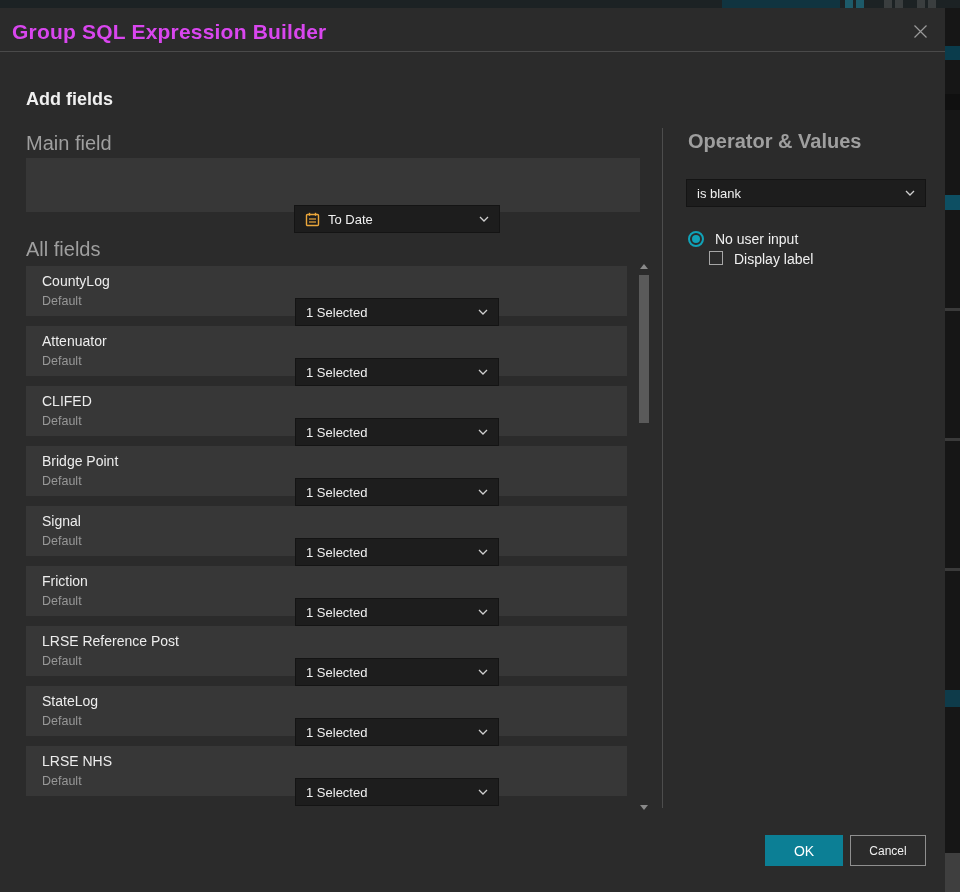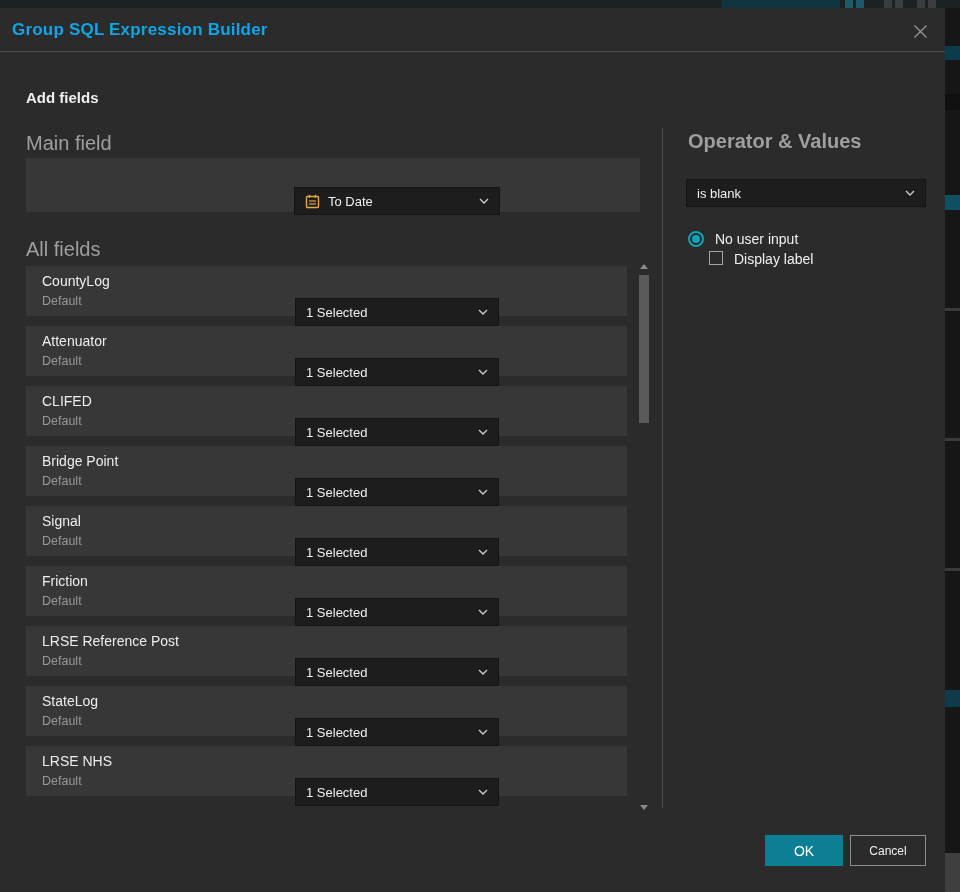--- a/index.html
+++ b/index.html
@@ -37,52 +37,52 @@
   .dialog {
     position:absolute; left:0; top:8px; width:945px; height:884px;
     background:#2b2b2b;
   }
   .dialog-header {
     position:absolute; top:0; left:0; width:100%; height:44px;
     border-bottom:1px solid #4a4a4a;
   }
   .dialog-title {
     position:absolute; left:12px; top:12px;
-    font-size:17px; font-weight:700; color:#0ea5e9; letter-spacing:.2px;
+    font-size:21px; font-weight:700; color:#d946ef; letter-spacing:.2px;
   }
   .close-btn {
     position:absolute; right:12px; top:10px; width:26px; height:26px;
     display:flex; align-items:center; justify-content:center; cursor:pointer;
     background:transparent; border:none;
   }
 
   .section-heading {
     position:absolute; left:26px; top:81px;
-    font-size:15px; font-weight:700; color:#f0f0f0;
+    font-size:18px; font-weight:700; color:#f0f0f0;
   }
   .group-label { font-size:20px; color:#9f9f9f; position:absolute; }
   .main-field-label { left:26px; top:124px; }
   .all-fields-label { left:26px; top:230px; }
   .op-heading { left:688px; top:122px; font-weight:700; }
 
   .main-field-bar {
     position:absolute; left:26px; top:150px; width:614px; height:54px;
     background:#373737;
   }
 
   .dropdown {
     background:#1d1d1d; color:#f0f0f0; font-size:13px;
     display:flex; align-items:center; padding:0 10px;
     cursor:pointer; border:1px solid #141414;margin-top:21px;
   }
   .dropdown .dd-label { flex:1; white-space:nowrap; overflow:hidden; }
   .dropdown svg.chev { flex:none; margin-left:6px; }
 
   .dd-main-field { position:absolute; left:14px; top:13px; width:230px; height:28px; }
-  .dd-main-date  { position:absolute; left:268px; top:8px; width:206px; height:28px; gap:8px; }
+  .dd-main-date  { position:absolute; left:268px; top:26px; width:206px; height:28px; gap:8px; }
   .cal-icon { flex:none; display:flex; }
 
   .fields-list { position:absolute; left:26px; top:258px; width:601px; }
   .field-row { position:relative; height:50px; background:#373737; margin-bottom:10px; }
   .field-name { position:absolute; left:16px; top:7px; font-size:14px; color:#ededed; }
   .field-sub  { position:absolute; left:16px; top:28px; font-size:12.5px; color:#989898; }
   .dd-row { position:absolute; left:269px; top:11px; width:204px; height:28px; }
 
   
   .scrollbar { position:absolute; left:638px; top:250px; width:12px; height:552px; }

